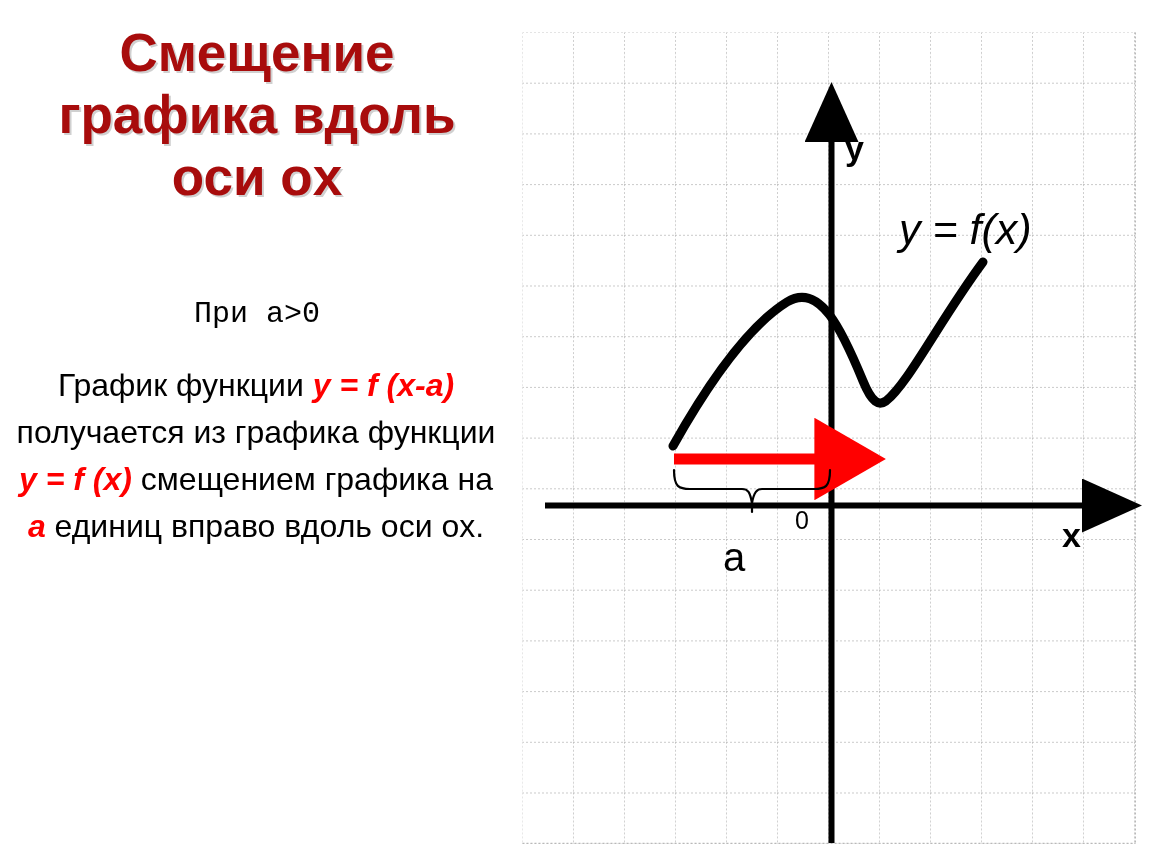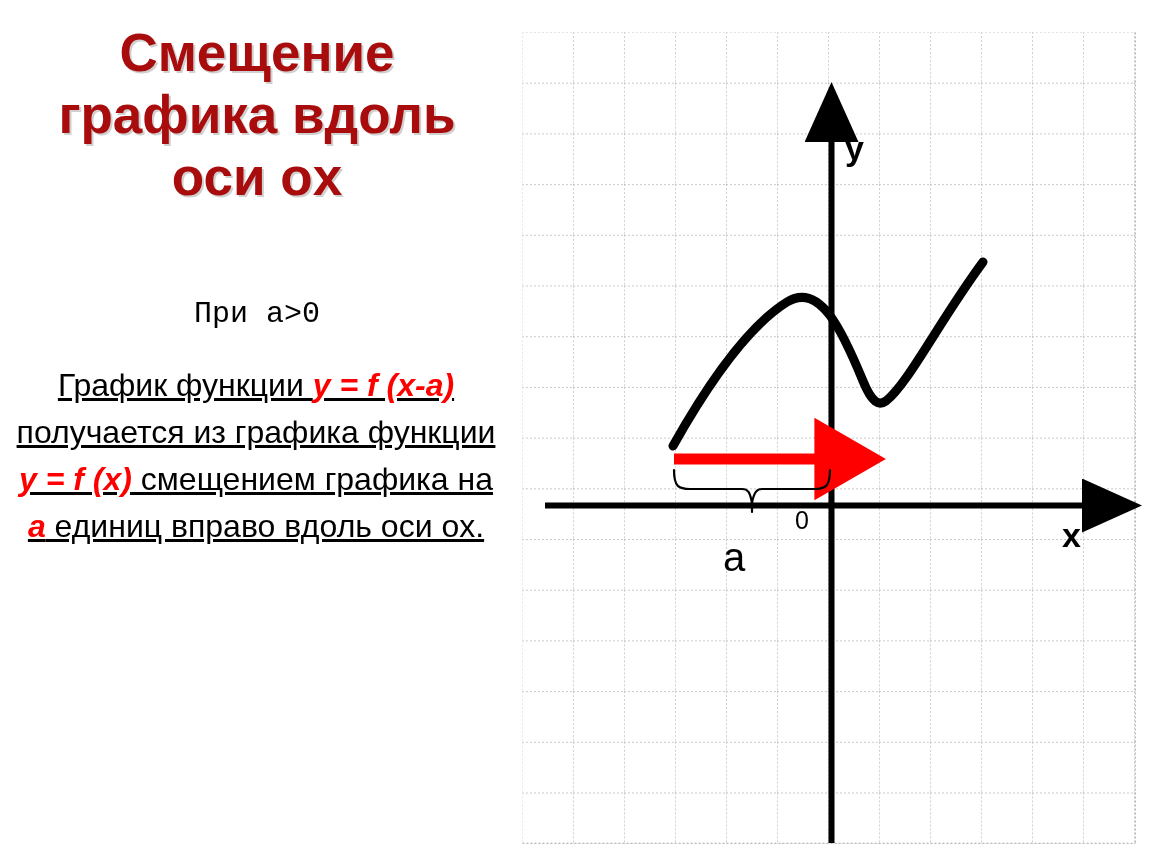--- a/index.html
+++ b/index.html
@@ -53,21 +53,20 @@
 
   #body-paragraph {
     position: absolute;
     left: 6px;
     top: 362px;
     width: 500px;
     text-align: center;
     font-size: 32px;
     line-height: 47px;
     color: #000000;
-    text-decoration: underline;
   }
   .red-formula {
     color: #ff0000;
     font-style: italic;
     font-weight: bold;
   }
   .red-var {
     color: #ff0000;
     font-style: italic;
     font-weight: bold;
@@ -195,14 +194,15 @@
              C 754 492, 757 489, 762 489
              L 814 489
              C 825 489, 830 487, 830 470" fill="none" stroke="#000000" stroke-width="2.2" stroke-linecap="round"></path>
     <line x1="752" y1="503" x2="752" y2="512" stroke="#000000" stroke-width="2.2" stroke-linecap="round"></line>
   </svg>
 
   <div class="axis-label" id="label-y" style="position:absolute; left:323px; top:99px;">y</div>
   <div class="axis-label" id="label-x" style="position:absolute; left:540px; top:486px;">x</div>
   <div id="label-origin" style="position:absolute; left:273px; top:476px;">0</div>
   <div id="label-a" style="position:absolute; left:201px; top:504px;">a</div>
+  <div id="label-fx" style="position:absolute; left:377px; top:174px;">y = f(x)</div>
 
 </div>
 
 </body></html>

